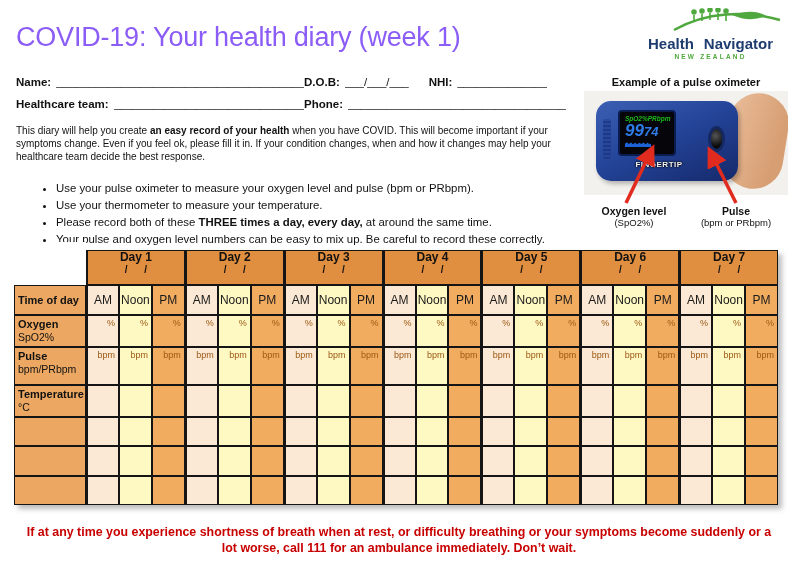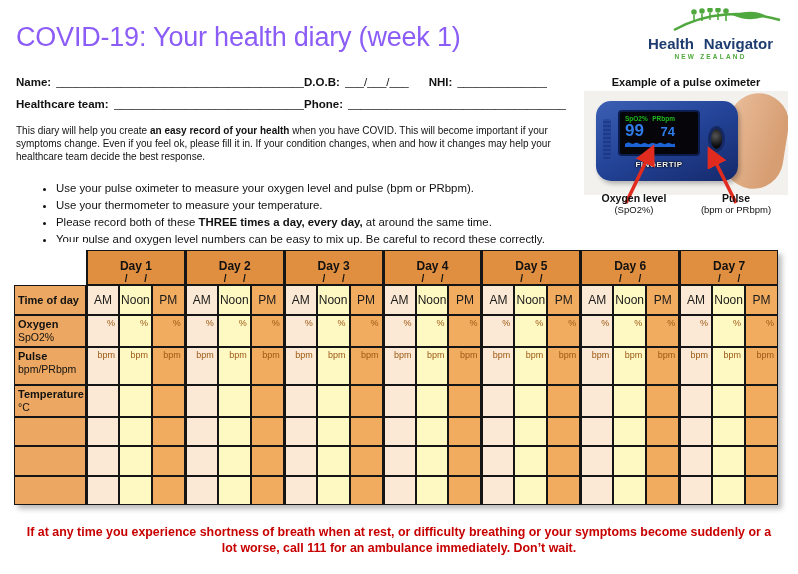--- a/index.html
+++ b/index.html
@@ -65,39 +65,40 @@
   }
   .device {
     position: absolute; left: 12px; top: 10px; width: 142px; height: 80px;
     background: linear-gradient(155deg, #3C5FB4 0%, #24459A 45%, #16296B 100%);
     border-radius: 15px;
     box-shadow: 2px 3px 4px rgba(0,0,0,0.25);
   }
   .grille { position: absolute; left: 7px; top: 18px; width: 8px; height: 40px;
     background: repeating-linear-gradient(#24459A 0 2px, #1A3480 2px 4px); border-radius: 3px; opacity:.8; }
   .oxi-display {
-    position: absolute; left: 22px; top: 9px; width: 82px; height: 46px;
+    position: absolute; left: 22px; top: 9px; width: 58px; height: 46px;
     background: #06060A; border: 2px solid #0B1C4E; border-radius: 4px;
     padding: 3px 23px 2px 5px;
+    font-style: italic;
   }
   .disp-labels { display: flex; justify-content: space-between; font-size: 6.5px; font-weight: 700; color: #1DBA1D; }
   .disp-values { display: flex; align-items: baseline; justify-content: space-between; margin-top: 0px; }
   .disp-spo2 { font-size: 17px; font-weight: 700; color: #2F7BE8; line-height: 1; }
   .disp-pulse { font-size: 13px; font-weight: 700; color: #2F7BE8; line-height: 1; }
   .waveform { margin-top: 2px; height: 6px; background: #1C63D6;
     clip-path: polygon(0 100%,0 45%,7% 20%,15% 50%,23% 25%,31% 55%,39% 28%,47% 55%,55% 30%,63% 52%,71% 27%,79% 55%,87% 30%,95% 55%,100% 40%,100% 100%); }
   .fingertip-text {
     position: absolute; left: 20px; top: 59px; width: 86px; text-align: center;
     font-size: 8px; font-weight: 700; letter-spacing: 0.5px; color: #F2F2F2;
     text-shadow: 0 0 2px #000, 0 0 2px #000;
   }
   .oxi-button { position: absolute; right: 13px; top: 25px; width: 17px; height: 26px;
     background: radial-gradient(circle at 40% 35%, #555 0%, #0b0b0b 70%);
     border: 3px solid #152862; border-radius: 50%; }
-  .oxi-labels { position: absolute; left: 0; top: 101px; width: 204px; display: flex; }
+  .oxi-labels { position: absolute; left: 0; top: 114px; width: 204px; display: flex; }
   .oxi-label { text-align: center; }
   .oxi-label .l1 { font-size: 10.5px; font-weight: 700; }
   .oxi-label .l2 { font-size: 9.5px; }
   .oxi-label.left { width: 100px; }
   .oxi-label.right { width: 104px; }
   .arrows { position: absolute; left: 0; top: 0; width: 204px; height: 150px; pointer-events: none; }
 
   
   .diary-table {
     position: absolute; left: 14px; top: 250px; width: 764px;
@@ -105,21 +106,21 @@
     grid-template-columns: 72px repeat(21, 1fr);
     grid-template-rows: 35px 30px 32px 38px 32px 29px 30px 29px;
     box-shadow: 4px 4px 5px rgba(110,110,110,0.45);
     background: #fff;
   }
   .c { border: 1px solid #151515; overflow: hidden; }
   .corner { border: none; background: #fff; box-shadow: -4px -4px 0 4px #fff; }
   .day-header {
     grid-column: span 3;
     background: #E08E3F;
-    display: flex; flex-direction: column; align-items: center; justify-content: flex-end;
+    display: flex; flex-direction: column; align-items: center; justify-content: flex-start;
   }
   .day-label { font-size: 12px; font-weight: 700; line-height: 1.1; }
   .day-date { font-size: 10px; font-weight: 700; white-space: pre; line-height: 1.1; }
   .label-cell { background: #ECA862; padding: 2px 3px; font-size: 11px; font-weight: 700; line-height: 1.18; }
   .label-sub { font-weight: 400; font-size: 10.5px; }
   .time-label { display: flex; align-items: center; }
   .time-cell { display: flex; align-items: center; justify-content: center; font-size: 12px; color: #1a1a1a; }
   .unit-cell { text-align: right; font-size: 9px; padding: 2px 3px; color: #9C5712; }
   .am { background: #FBE9D5; }
   .noon { background: #fef9c3; }

